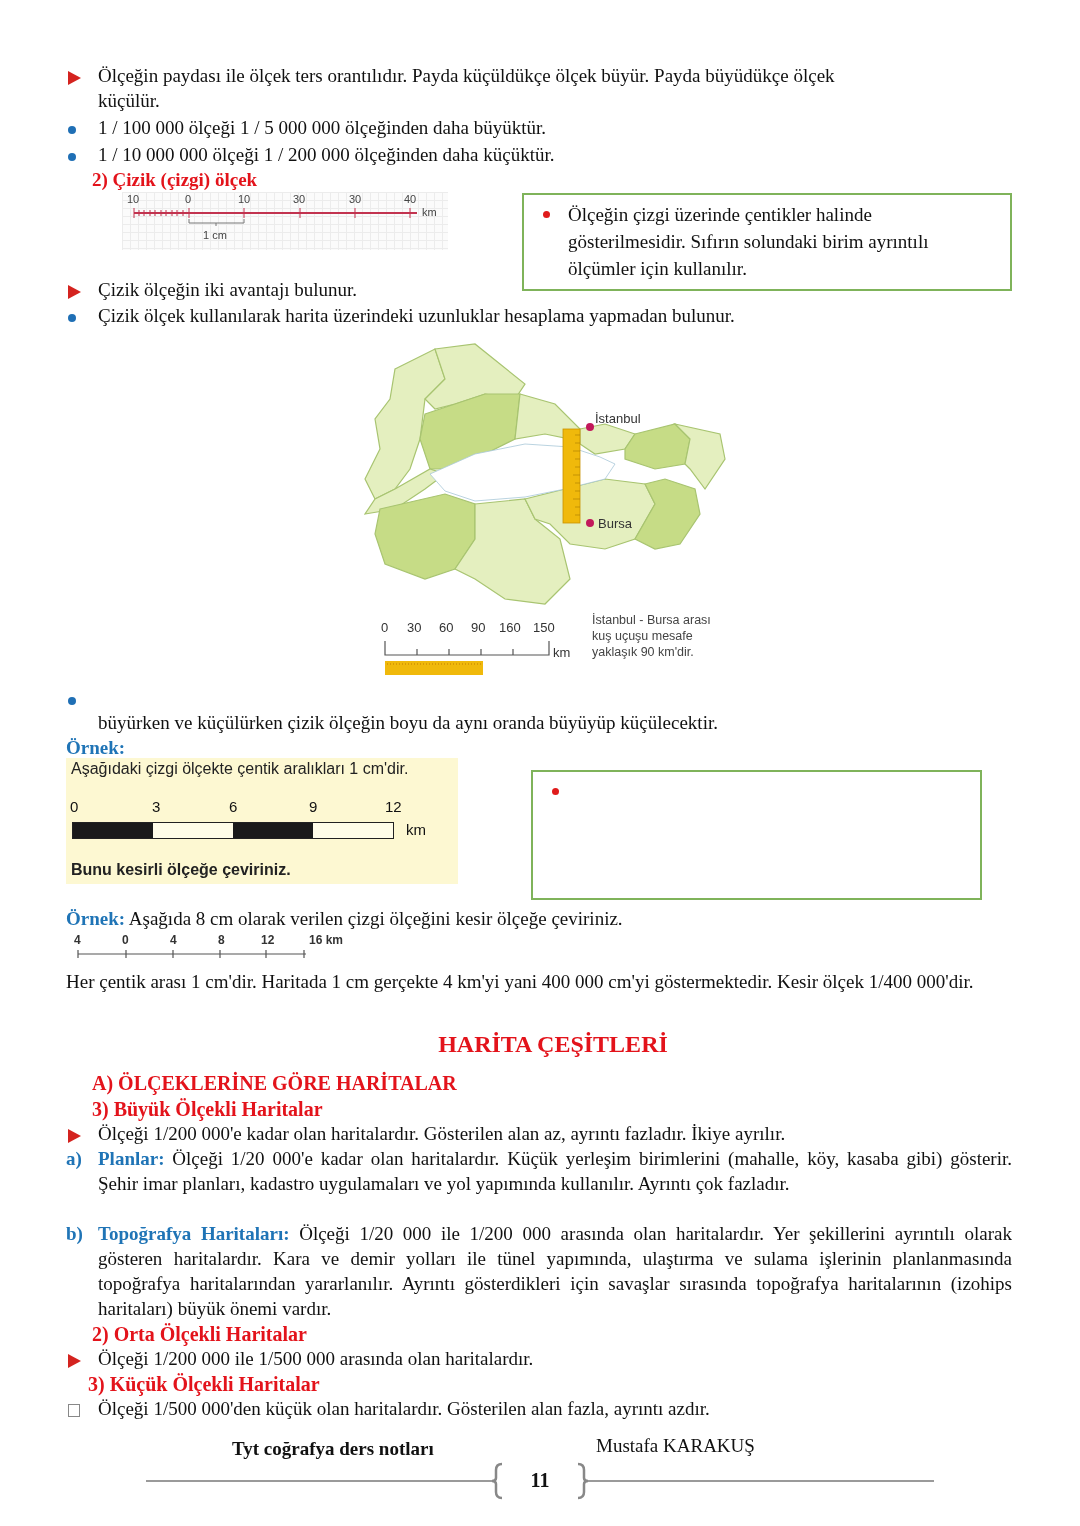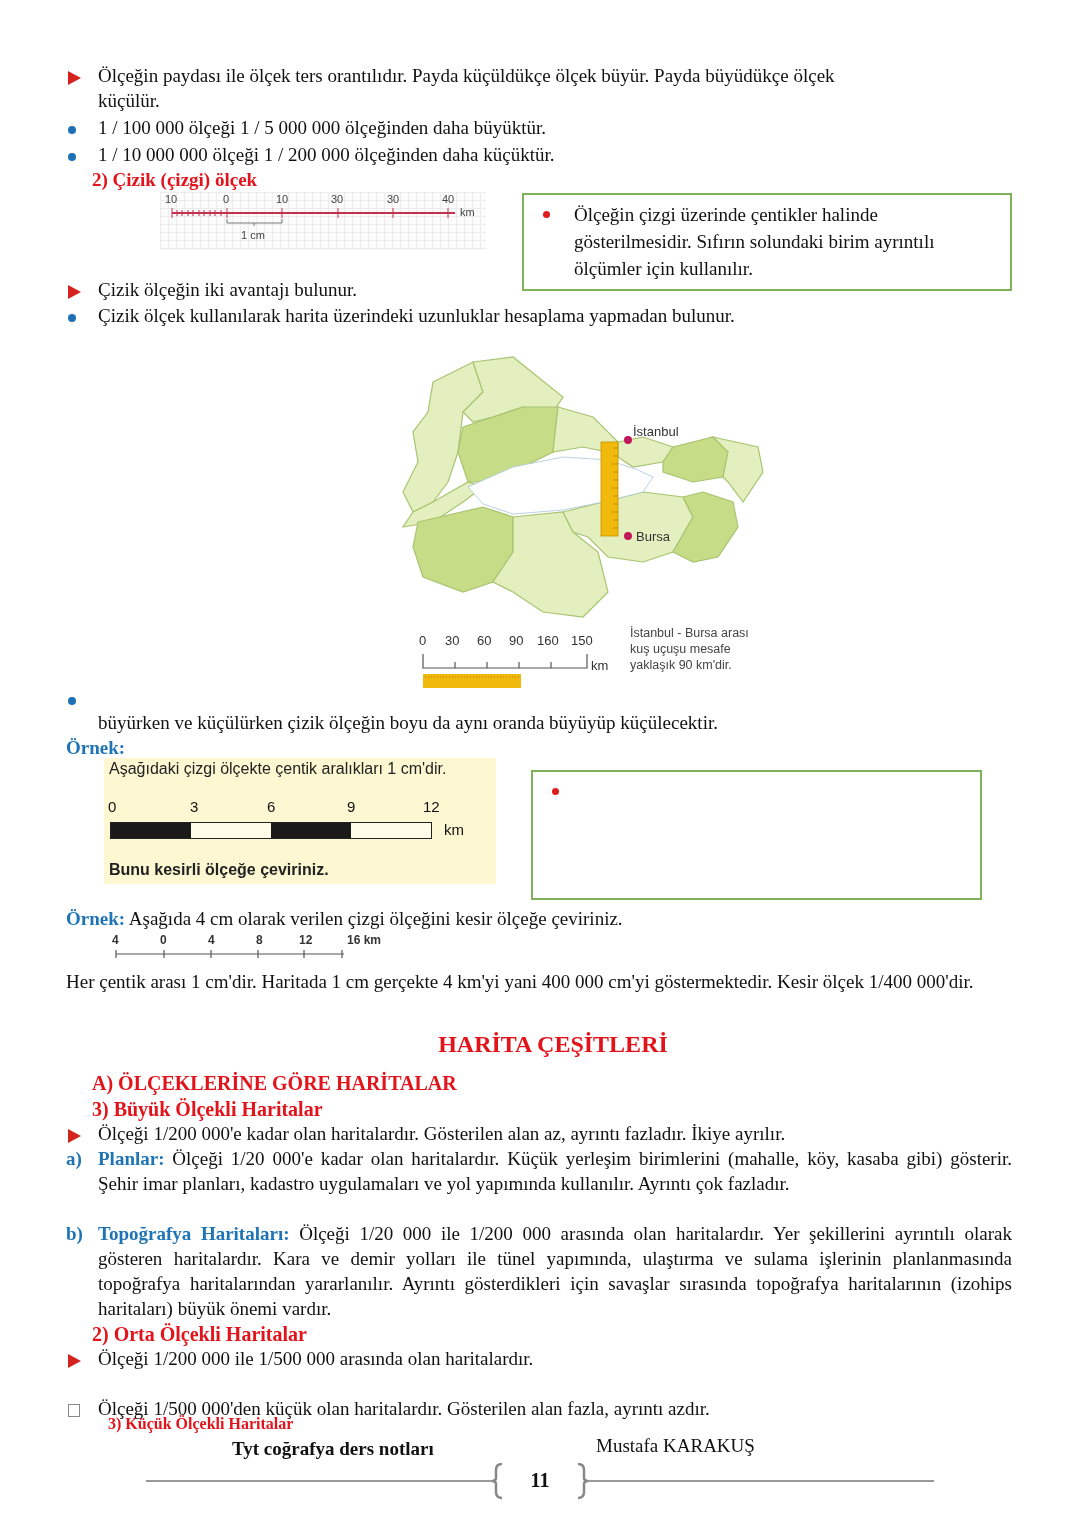--- a/index.html
+++ b/index.html
@@ -12,21 +12,21 @@
   .reddot { display:inline-block; width:7px; height:7px; border-radius:50%; background:#e01b1b; vertical-align:middle; }
   .arrow { display:inline-block; width:0; height:0; border-top:7px solid transparent; border-bottom:7px solid transparent; border-left:13px solid #d4231f; vertical-align:middle; margin-left:2px; }
   .sq { display:inline-block; width:10px; height:11px; border:1px solid #888; vertical-align:middle; margin-left:2px; }
   .red { color:#e3131b; font-weight:bold; }
   .blue { color:#1f74b6; font-weight:bold; }
   .indent { padding-left:32px; }
   .just { text-align:justify; text-align-last:left; white-space:normal; width:946px; }
   .greenbox { position:absolute; border:2px solid #7fb35a; background:#fff; font-size:19px; line-height:27px; }
   .greenbox .item { display:flex; }
   .greenbox .b { width:44px; flex:none; display:flex; justify-content:center; padding-top:10px; }
-  .sans { font-family:"Liberation Sans", sans-serif;margin-left:38px; }
+  .sans { font-family:"Liberation Sans", sans-serif; }
   .hr { position:absolute; height:2px; background:#9a9a9a; }
 </style>
 </head>
 <body>
 
 <div class="line" style="top:64px;">
   <span class="bul"><span class="arrow"></span></span><span>Ölçeğin paydası ile ölçek ters orantılıdır. Payda küçüldükçe ölçek büyür. Payda büyüdükçe ölçek</span>
 </div>
 <div class="line indent" style="top:89px;">küçülür.</div>
 <div class="line" style="top:116px;">
@@ -64,36 +64,36 @@
   <span class="abs" style="top:1px; left:63px; font-size:11px; color:#444;">0</span>
   <span class="abs" style="top:1px; left:116px; font-size:11px; color:#444;">10</span>
   <span class="abs" style="top:1px; left:171px; font-size:11px; color:#444;">30</span>
   <span class="abs" style="top:1px; left:227px; font-size:11px; color:#444;">30</span>
   <span class="abs" style="top:1px; left:282px; font-size:11px; color:#444;">40</span>
   <span class="abs" style="top:14px; left:300px; font-size:11px; color:#444;">km</span>
   <span class="abs" style="top:37px; left:81px; font-size:11px; color:#444;">1 cm</span>
 </div>
 
 <div class="greenbox" style="left:522px; top:193px; width:486px; height:94px;">
-  <div class="item" style="padding-top:6px;gap:6px;">
+  <div class="item" style="padding-top:6px;">
     <div class="b">
         <span class="reddot"></span>
       </div>
     <div style="width:420px;">Ölçeğin çizgi üzerinde çentikler halinde gösterilmesidir. Sıfırın solundaki birim ayrıntılı ölçümler için kullanılır.</div>
   </div>
 </div>
 
 <div class="line" style="top:278px;">
   <span class="bul"><span class="arrow"></span></span><span>Çizik ölçeğin iki avantajı bulunur.</span>
 </div>
 <div class="line" style="top:304px;">
   <span class="bul"><span class="dot"></span></span><span>Çizik ölçek kullanılarak harita üzerindeki uzunluklar hesaplama yapmadan bulunur.</span>
 </div>
 
-<div class="abs sans" style="left:335px; top:352px; width:400px; height:345px;">
+<div class="abs sans" style="left:335px; top:339px; width:400px; height:345px;">
   <svg width="400" height="270" viewBox="0 0 400 270">
     <g stroke="#a8c470" stroke-width="1.2">
 
       <path d="M60 30 L100 10 L110 40 L90 60 L85 100 L75 130 L60 150 L40 160 L30 140 L45 110 L40 80 L55 60 Z" fill="#e4efbf"></path>
       <path d="M100 10 L140 5 L165 25 L190 45 L180 60 L150 55 L120 65 L100 70 L90 60 L110 40 Z" fill="#e4efbf"></path>
       <path d="M90 75 L120 65 L150 55 L185 55 L180 100 L150 115 L120 130 L95 130 L85 100 Z" fill="#c6dc86"></path>
       <path d="M185 55 L220 65 L245 90 L235 100 L210 95 L180 100 Z" fill="#e4efbf"></path>
       <path d="M40 160 L60 150 L95 130 L110 135 L90 150 L60 170 L30 175 Z" fill="#e4efbf"></path>
 
       <path d="M245 90 L270 85 L300 95 L290 110 L260 115 L245 105 Z" fill="#e4efbf"></path>
@@ -175,21 +175,21 @@
 
 <div class="greenbox" style="left:531px; top:770px; width:447px; height:126px;">
   <div class="item" style="padding-top:6px;">
     <div class="b">
         <span class="reddot"></span>
       </div>
   </div>
 </div>
 
 <div class="line" style="top:907px;">
-  <span class="blue">Örnek:</span><span> Aşağıda 4 cm olarak verilen çizgi ölçeğini kesir ölçeğe çeviriniz.</span>
+  <span class="blue">Örnek:</span><span> Aşağıda 8 cm olarak verilen çizgi ölçeğini kesir ölçeğe çeviriniz.</span>
 </div>
 <div class="abs sans" style="left:66px; top:933px; width:300px; height:30px; font-size:12px; font-weight:bold; color:#333;">
   <span class="abs" style="left:8px; top:0">4</span>
   <span class="abs" style="left:56px; top:0">0</span>
   <span class="abs" style="left:104px; top:0">4</span>
   <span class="abs" style="left:152px; top:0">8</span>
   <span class="abs" style="left:195px; top:0">12</span>
   <span class="abs" style="left:243px; top:0">16 km</span>
   <svg class="abs" style="left:0; top:14px;" width="240" height="14">
     <path d="M12 7 H250 M12 3 V11 M60 3 V11 M107 3 V11 M154 3 V11 M200 3 V11 M238 3 V11" stroke="#555" stroke-width="1.2" fill="none"></path>
@@ -208,21 +208,21 @@
   <div style="text-align:justify; text-align-last:left;"><span class="blue">Planlar:</span><span> Ölçeği 1/20 000'e kadar olan haritalardır. Küçük yerleşim birimlerini (mahalle, köy, kasaba gibi) gösterir. Şehir imar planları, kadastro uygulamaları ve yol yapımında kullanılır. Ayrıntı çok fazladır.</span></div>
 </div>
 <div class="abs" style="left:66px; top:1221px; width:946px; display:flex; line-height:25px;">
   <span class="blue" style="width:32px; flex:none;">b)</span>
   <div style="text-align:justify; text-align-last:left;"><span class="blue">Topoğrafya Haritaları:</span><span> Ölçeği 1/20 000 ile 1/200 000 arasında olan haritalardır. Yer şekillerini ayrıntılı olarak gösteren haritalardır. Kara ve demir yolları ile tünel yapımında, ulaştırma ve sulama işlerinin planlanmasında topoğrafya haritalarından yararlanılır. Ayrıntı gösterdikleri için savaşlar sırasında topoğrafya haritalarının (izohips haritaları) büyük önemi vardır.</span></div>
 </div>
 <div class="line red" style="top:1322px; left:92px; font-size:20px;">2)  Orta Ölçekli Haritalar</div>
 <div class="line" style="top:1347px;">
   <span class="bul"><span class="arrow"></span></span><span>Ölçeği 1/200 000 ile 1/500 000 arasında olan haritalardır.</span>
 </div>
-<div class="line red" style="top:1372px; left:108px; font-size:16px;margin-top:40px;">3)  Küçük Ölçekli Haritalar</div>
+<div class="line red" style="top:1372px; left:88px; font-size:20px;">3)  Küçük Ölçekli Haritalar</div>
 <div class="line" style="top:1397px;">
   <span class="bul"><span class="sq"></span></span><span>Ölçeği 1/500 000'den küçük olan haritalardır. Gösterilen alan fazla, ayrıntı azdır.</span>
 </div>
 
 <div class="abs" style="left:232px; top:1438px; font-weight:bold; font-size:19px;">Tyt coğrafya ders notları</div>
 <div class="abs" style="left:596px; top:1435px; font-weight:normal; font-size:19px;">Mustafa KARAKUŞ</div>
 <div class="hr" style="left:146px; top:1480px; width:348px;"></div>
 <div class="hr" style="left:584px; top:1480px; width:350px;"></div>
 <svg class="abs" style="left:490px; top:1460px;" width="100" height="42">
   <path d="M12 4 Q6 4 6 10 V18 Q6 21 2 21 Q6 21 6 24 V32 Q6 38 12 38" stroke="#888" stroke-width="2.5" fill="none"></path>

